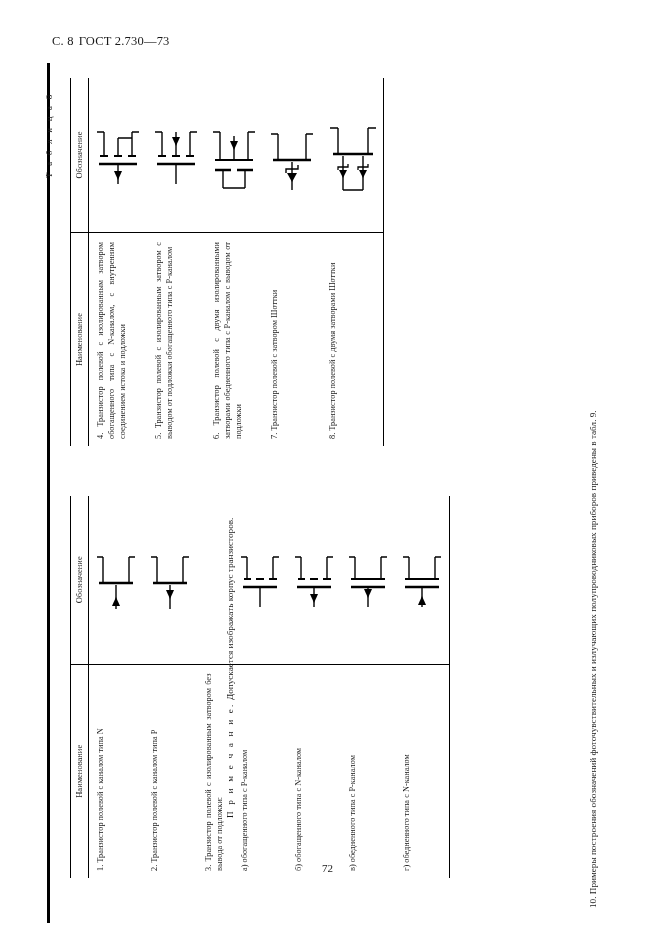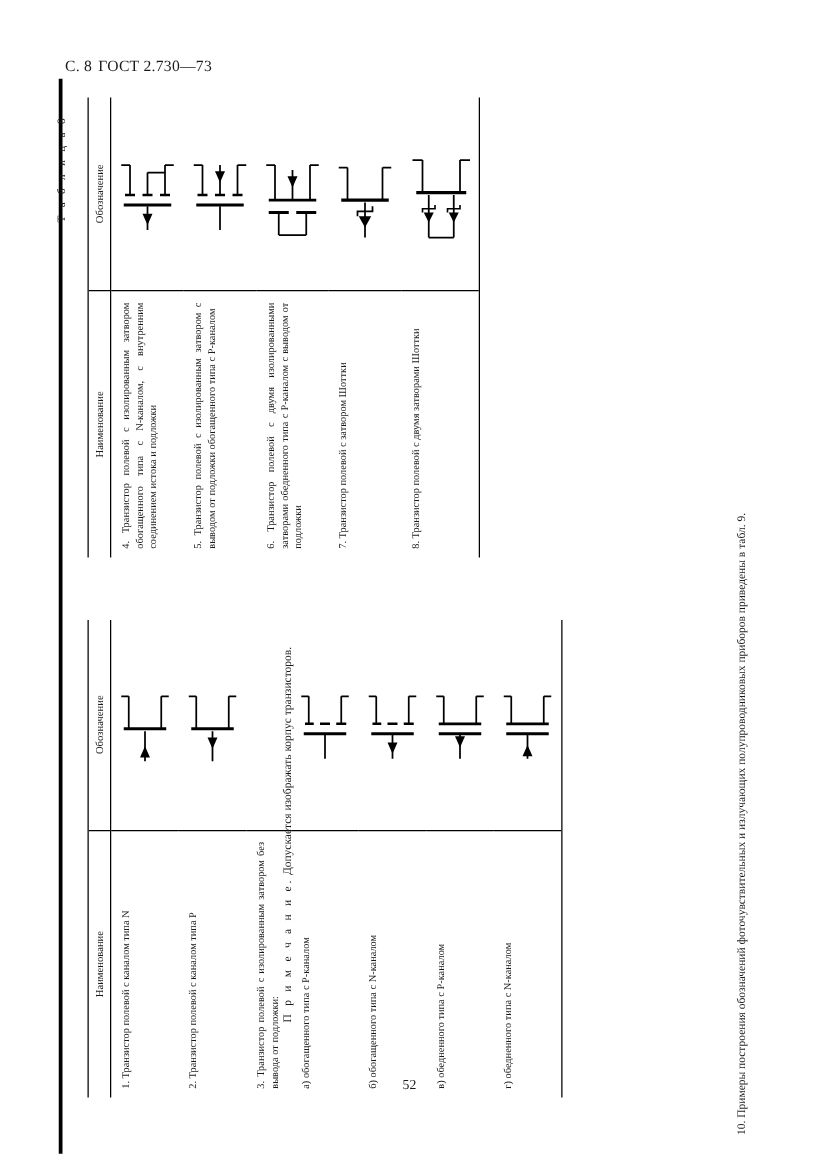--- a/index.html
+++ b/index.html
@@ -12,21 +12,21 @@
     height: 936px;
     position: relative;
     font-family: "Liberation Serif", serif;
     color: #1a1a1a;
     overflow: hidden;
   }
 
   
   .page-header {
     position: absolute;
-    top: 46px;
+    top: 34px;
     left: 52px;
     font-size: 12.5px;
     letter-spacing: .2px;
     white-space: nowrap;
     font-family: Liberation Serif, serif;
   }
   .page-header .sep { display: inline-block; width: 5px; }
 
   
   .header-rule {
@@ -365,13 +365,13 @@
   </div>
 </div>
 
 <div class="note" style="left:225px; top:818px;">
   <span class="sp">П р и м е ч а н и е.</span>
   <span>Допускается изображать корпус транзисторов.</span>
 </div>
 
 <div class="note" style="left:588px; top:908px;">10. Примеры построения обозначений фоточувствительных и излучающих полупроводниковых приборов приведены в табл. 9.</div>
 
-<div class="folio">52</div>
+<div class="folio">72</div>
 
 </body></html>

